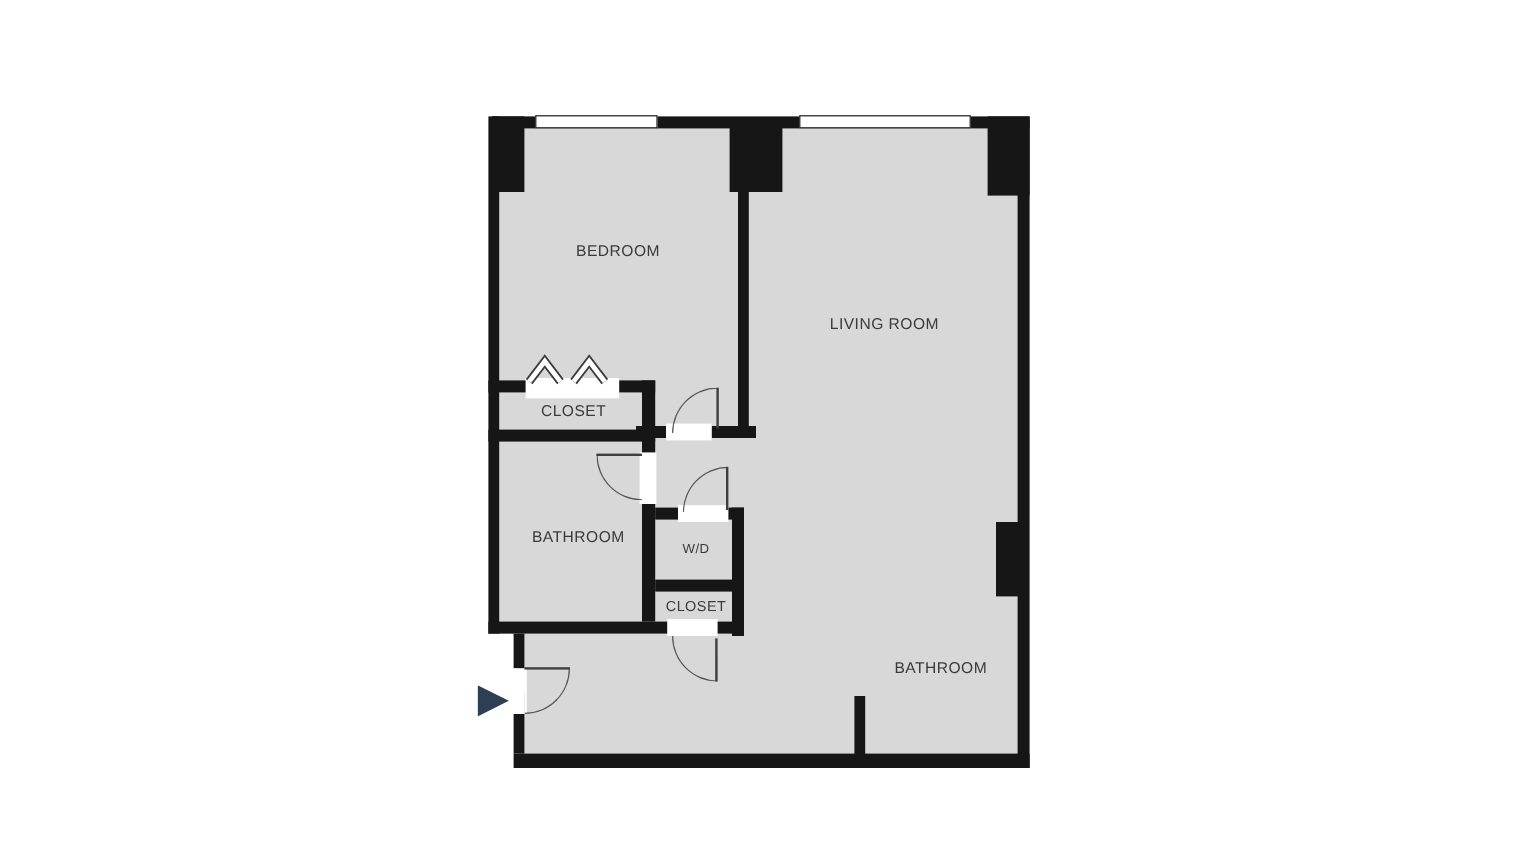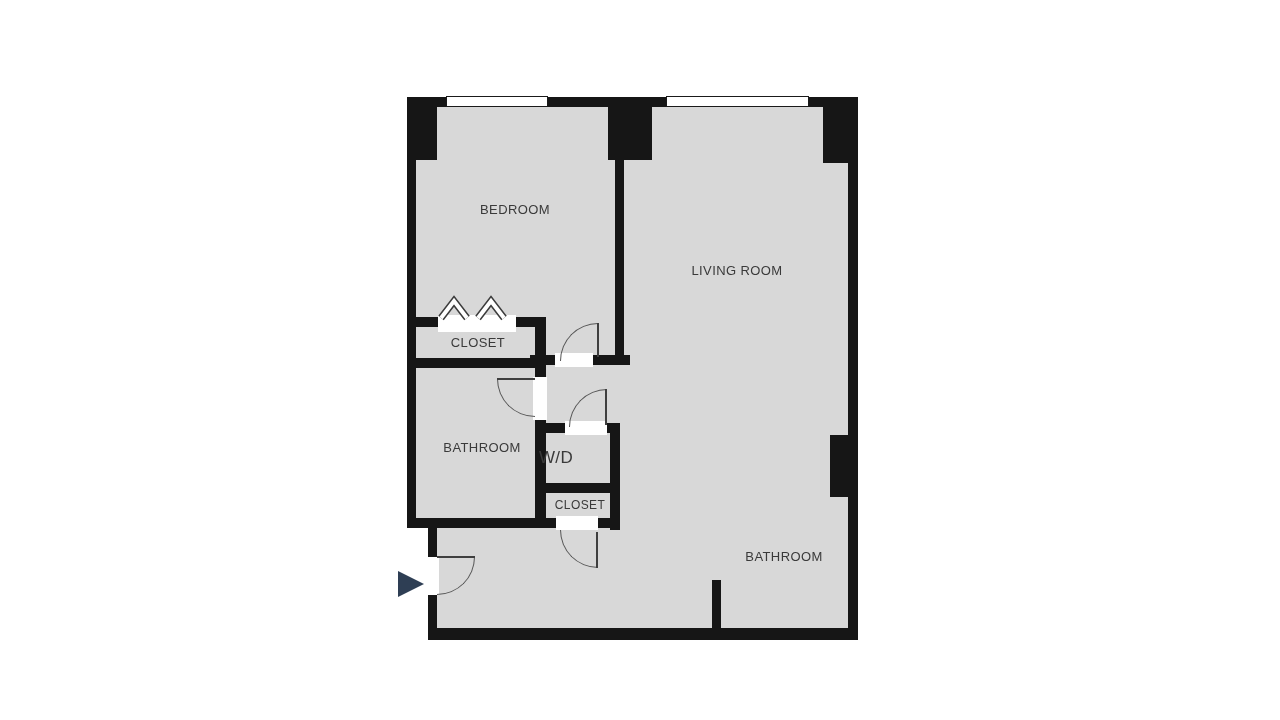--- a/index.html
+++ b/index.html
@@ -87,17 +87,17 @@
   </svg>
 
   <svg class="icon" style="left:398px;top:571px;" width="27" height="27" viewBox="0 0 27 27">
     <polygon points="0,0 26,13 0,26" fill="#2e3e54"></polygon>
   </svg>
 
   <div class="room-label" style="left:515px;top:209px;">BEDROOM</div>
   <div class="room-label" style="left:737px;top:270px;">LIVING ROOM</div>
   <div class="room-label" style="left:478px;top:342px;">CLOSET</div>
   <div class="room-label" style="left:473px;top:447px;padding-left:18px;">BATHROOM</div>
-  <div class="room-label" style="left:556px;top:458px;font-size:17px;">W/D</div>
+  <div class="room-label" style="left:580px;top:458px;font-size:11px;">W/D</div>
   <div class="room-label" style="left:580px;top:505px;font-size:12px;">CLOSET</div>
   <div class="room-label" style="left:784px;top:556px;">BATHROOM</div>
 
 </div>
 
 </body></html>

